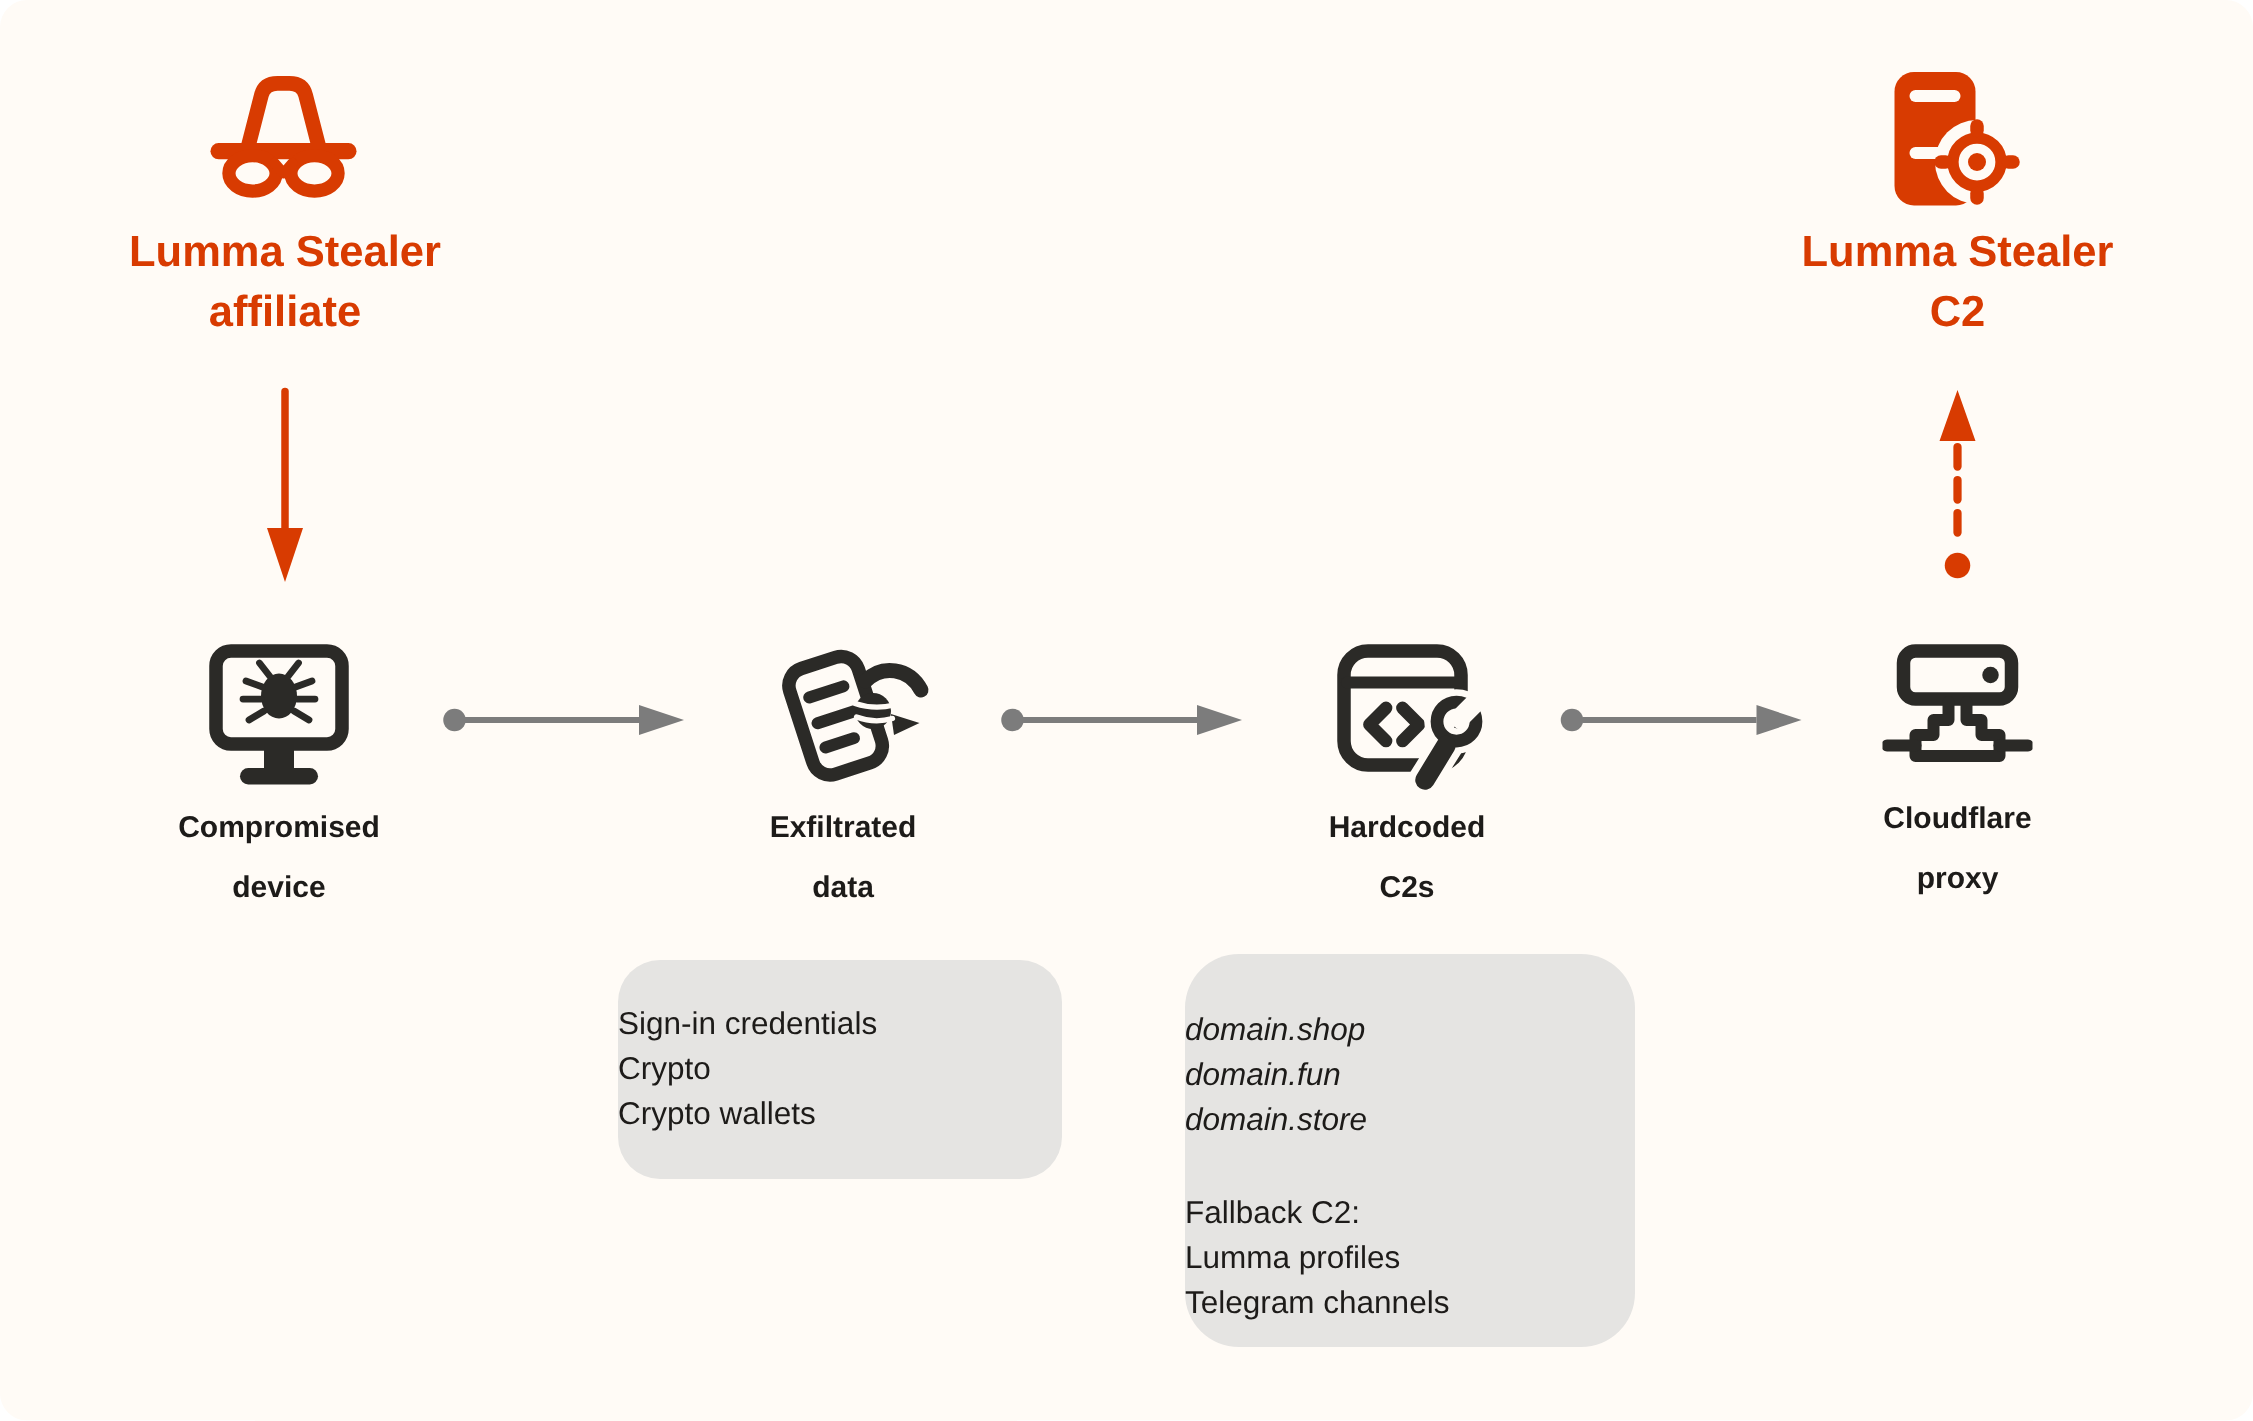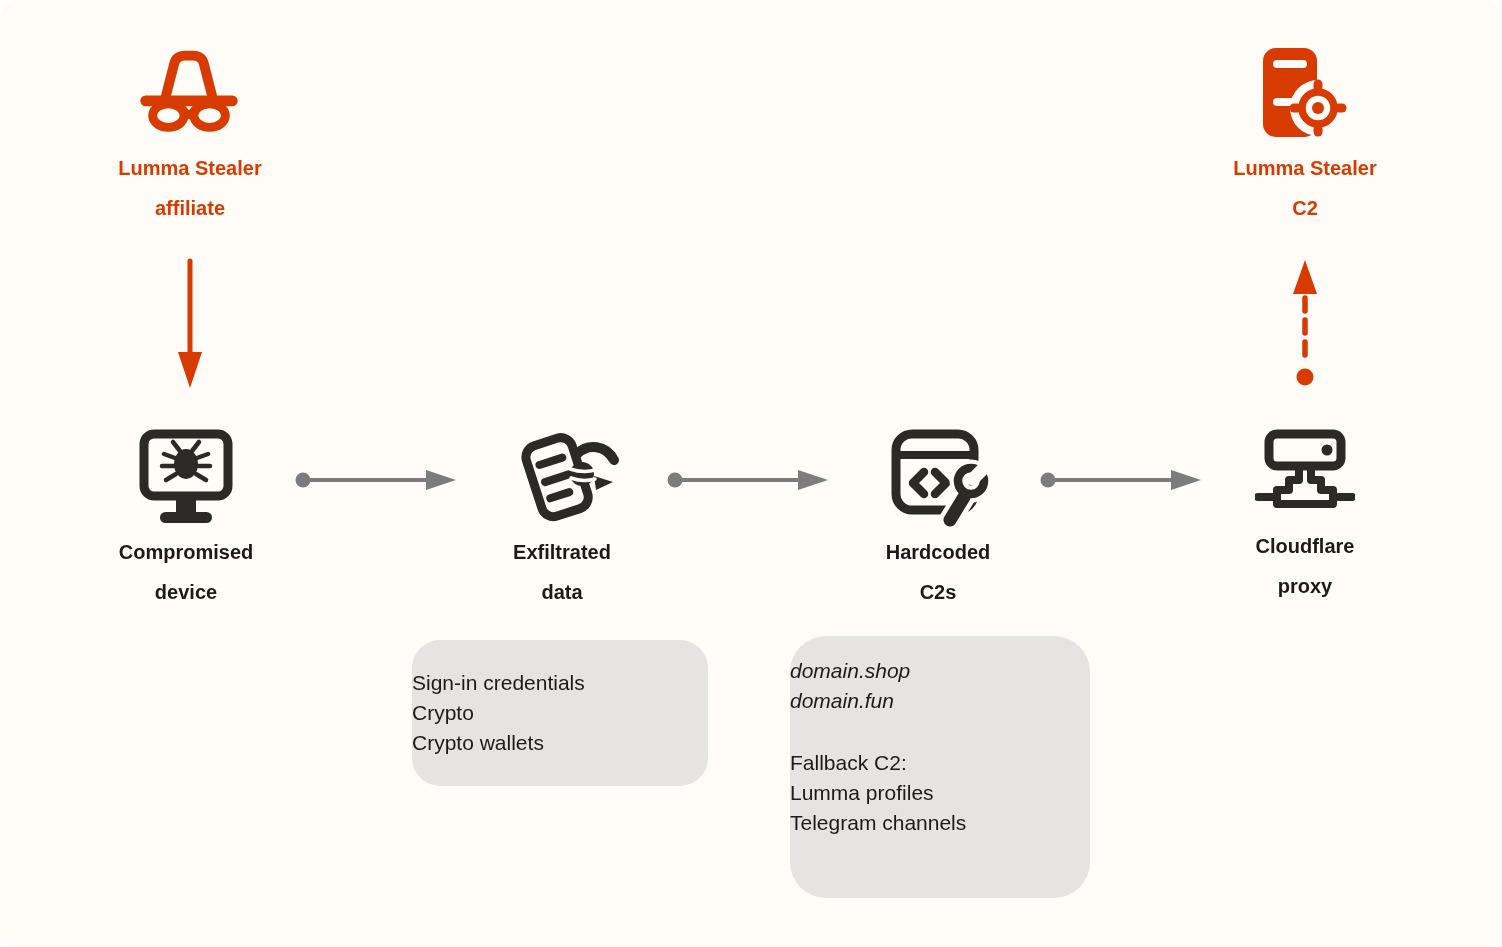--- a/index.html
+++ b/index.html
@@ -9,21 +9,21 @@
     background:#fffbf6;
     border-radius:18px;
     overflow:hidden;
     font-family:"Liberation Sans", sans-serif;
     color:#1d1b19;
   }
   .abs{position:absolute;}
   .actor-label{
     text-align:center;
     font-weight:700;
-    font-size:20px;
+    font-size:29px;
     line-height:40px;
     color:#d83b01;
   }
   .node-label{
     text-align:center;
     font-weight:700;
     font-size:20px;
     line-height:40px;
     color:#1d1b19;
   }
@@ -174,22 +174,23 @@
     <div>Cloudflare</div>
     <div>proxy</div>
   </div>
 
   <div class="abs callout" style="left:412px;top:640px;width:296px;height:146px;padding-top:28px;border-radius:28px;">
     <div>Sign-in credentials</div>
     <div>Crypto</div>
     <div>Crypto wallets</div>
   </div>
 
-  <div class="abs callout" style="left:790px;top:636px;width:300px;height:262px;padding-top:20px;border-radius:36px;">
+  <div class="abs callout" style="left:790px;top:636px;width:300px;height:262px;padding-top:36px;border-radius:36px;">
     <div class="italic">domain.shop</div>
     <div class="italic">domain.fun</div>
+    <div class="italic">domain.store</div>
     <div class="group-gap"></div>
     <div>Fallback C2:</div>
     <div>Lumma profiles</div>
     <div>Telegram channels</div>
   </div>
 
 </div>
 
 </body></html>

